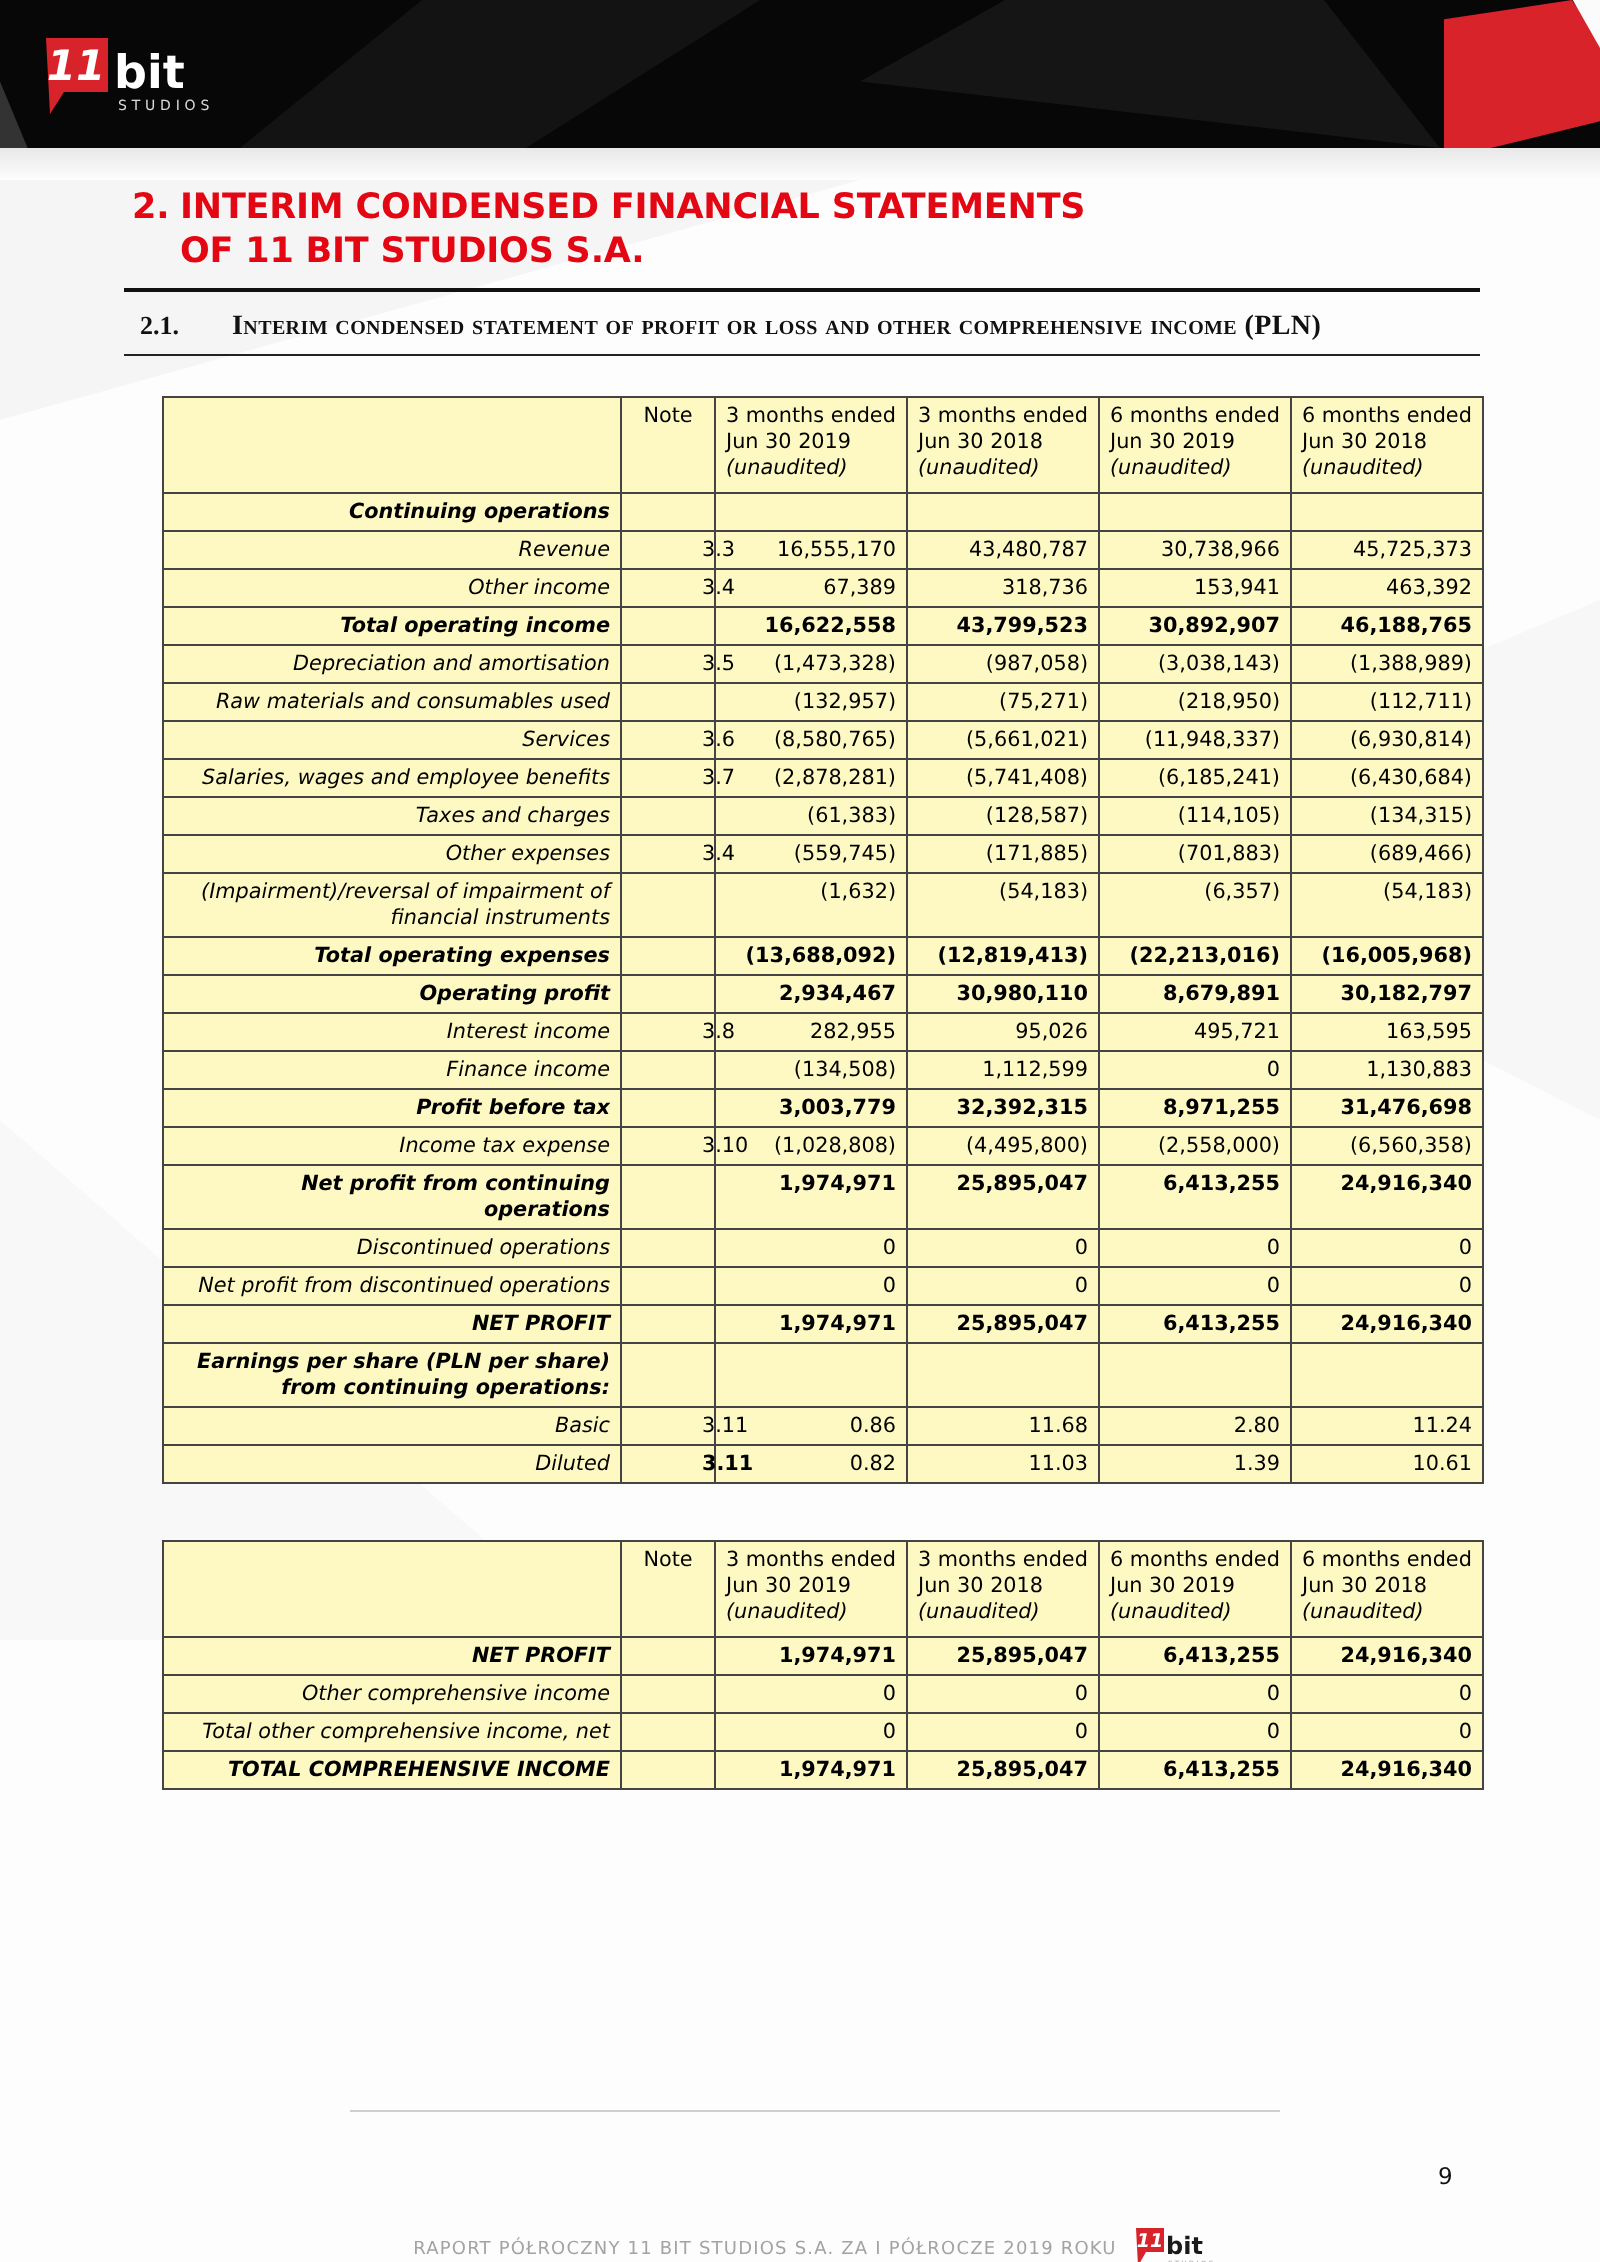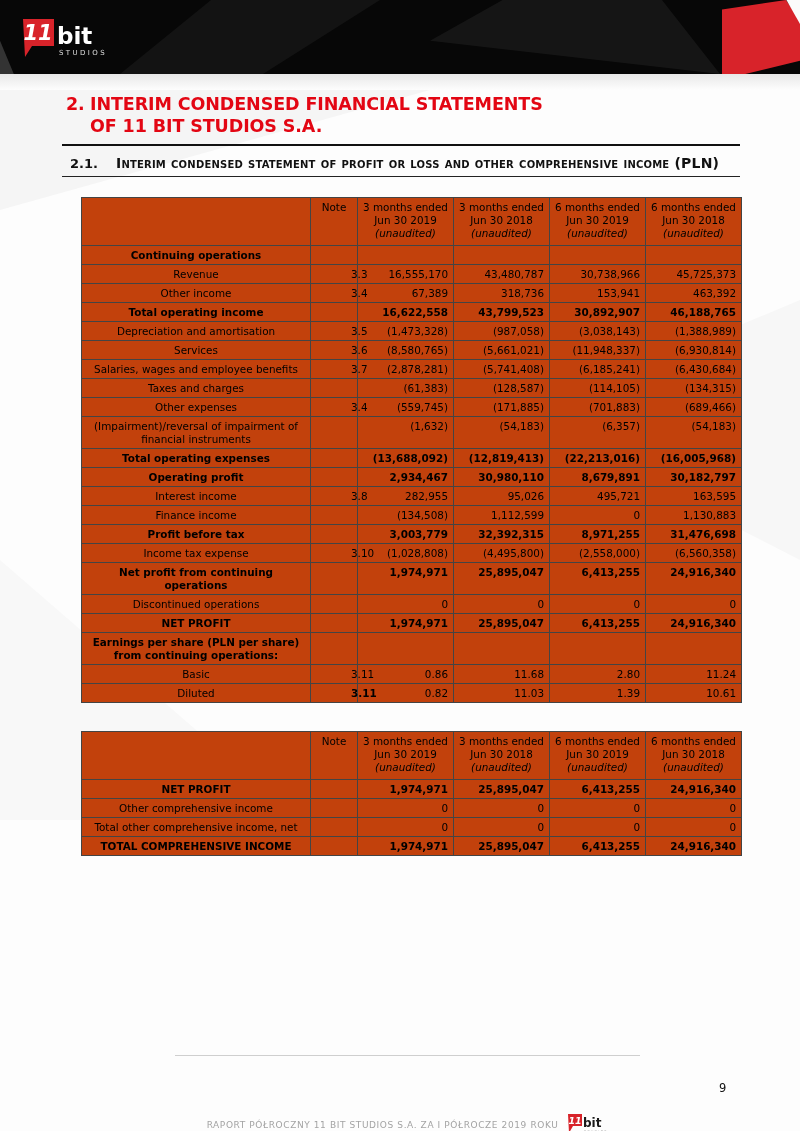--- a/index.html
+++ b/index.html
@@ -29,36 +29,36 @@
   .wm2{top:300px;right:0;width:280px;height:260px;background:#f7f7f7;clip-path:polygon(100% 0,100% 100%,0 45%);}
   .wm3{top:560px;left:0;width:300px;height:260px;background:#f8f8f8;clip-path:polygon(0 0,100% 100%,0 100%);}
   
   .logo{position:absolute;top:16px;left:22px;}
   
   .content{position:absolute;left:62px;top:90px;width:678px;}
   .title{display:flex;margin:4px 0 0 4px;color:#e30613;font-weight:bold;
     font-size:17.5px;line-height:1.24;letter-spacing:-0.1px;}
   .title .num{width:24px;flex:none;}
   .rule-thick{border:none;border-top:2.5px solid #111;margin:7px 0 0 0;}
-  .section{display:flex;align-items:baseline;margin:9px 0 0 8px;font-weight:bold;color:#111;}
+  .section{display:flex;align-items:baseline;margin:9px 0 0 8px;font-weight:bold;color:#111;font-family:Liberation Serif, serif;}
   .section .num{font-size:13px;width:46px;flex:none;}
   .section .cap{font-size:14px;font-variant:small-caps;letter-spacing:0.2px;}
   .rule-thin{border:none;border-top:1.5px solid #222;margin:5px 0 0 0;}
   
   table.fin{border-collapse:collapse;margin:20px 0 0 19px;width:659px;table-layout:fixed;
-    font-size:10.4px;line-height:13px;background:#c2410c;}
+    font-size:10.4px;line-height:13px;background:#fef9c3;}
   table.fin.second{margin-top:28px;}
   .fin th,.fin td{border:1px solid #444;padding:2.5px 5px;vertical-align:top;}
   .fin col.c-label{width:229px;}
   .fin col.c-note{width:47px;}
   .fin col.c-num{width:96px;}
-  .fin th{font-weight:normal;text-align:center;height:42px;}
+  .fin th{font-weight:normal;text-align:left;height:42px;}
   .fin th.note-h{text-align:center;vertical-align:top;}
   .fin th em{}
-  .fin td.cell-label{text-align:center;}
+  .fin td.cell-label{text-align:right;font-style:italic;}
   .fin td.cell-note{text-align:center;padding-left:40px;}
   .fin td.cell-num{text-align:right;}
   .fin tr.bold td{font-weight:bold;}
   .fin td.cell-note.bold{font-weight:bold;}
   
   .foot-rule{position:absolute;top:1055px;left:175px;width:465px;border-top:1px solid #cfcfcf;}
   .foot-center{position:absolute;top:1112px;left:155px;width:505px;display:flex;
     align-items:center;justify-content:center;gap:10px;}
   .foot-text{color:#a3a3a3;font-size:9px;letter-spacing:0.6px;white-space:nowrap;}
   .page-num{position:absolute;top:1081px;left:719px;font-size:11.5px;color:#111;}
@@ -174,20 +174,28 @@
   </tr>
         <tr>
     <td class="cell-label">Depreciation and amortisation</td>
     <td class="cell-note">3.5</td>
     <td class="cell-num">(1,473,328)</td>
     <td class="cell-num">(987,058)</td>
     <td class="cell-num">(3,038,143)</td>
     <td class="cell-num">(1,388,989)</td>
   </tr>
         <tr>
+    <td class="cell-label">Raw materials and consumables used</td>
+    <td class="cell-note"></td>
+    <td class="cell-num">(132,957)</td>
+    <td class="cell-num">(75,271)</td>
+    <td class="cell-num">(218,950)</td>
+    <td class="cell-num">(112,711)</td>
+  </tr>
+        <tr>
     <td class="cell-label">Services</td>
     <td class="cell-note">3.6</td>
     <td class="cell-num">(8,580,765)</td>
     <td class="cell-num">(5,661,021)</td>
     <td class="cell-num">(11,948,337)</td>
     <td class="cell-num">(6,930,814)</td>
   </tr>
         <tr>
     <td class="cell-label">Salaries, wages and employee benefits</td>
     <td class="cell-note">3.7</td>
@@ -271,20 +279,28 @@
         <tr class="bold">
     <td class="cell-label">Net profit from continuing operations</td>
     <td class="cell-note"></td>
     <td class="cell-num">1,974,971</td>
     <td class="cell-num">25,895,047</td>
     <td class="cell-num">6,413,255</td>
     <td class="cell-num">24,916,340</td>
   </tr>
         <tr>
     <td class="cell-label">Discontinued operations</td>
+    <td class="cell-note"></td>
+    <td class="cell-num">0</td>
+    <td class="cell-num">0</td>
+    <td class="cell-num">0</td>
+    <td class="cell-num">0</td>
+  </tr>
+        <tr>
+    <td class="cell-label">Net profit from discontinued operations</td>
     <td class="cell-note"></td>
     <td class="cell-num">0</td>
     <td class="cell-num">0</td>
     <td class="cell-num">0</td>
     <td class="cell-num">0</td>
   </tr>
         <tr class="bold">
     <td class="cell-label">NET PROFIT</td>
     <td class="cell-note"></td>
     <td class="cell-num">1,974,971</td>

